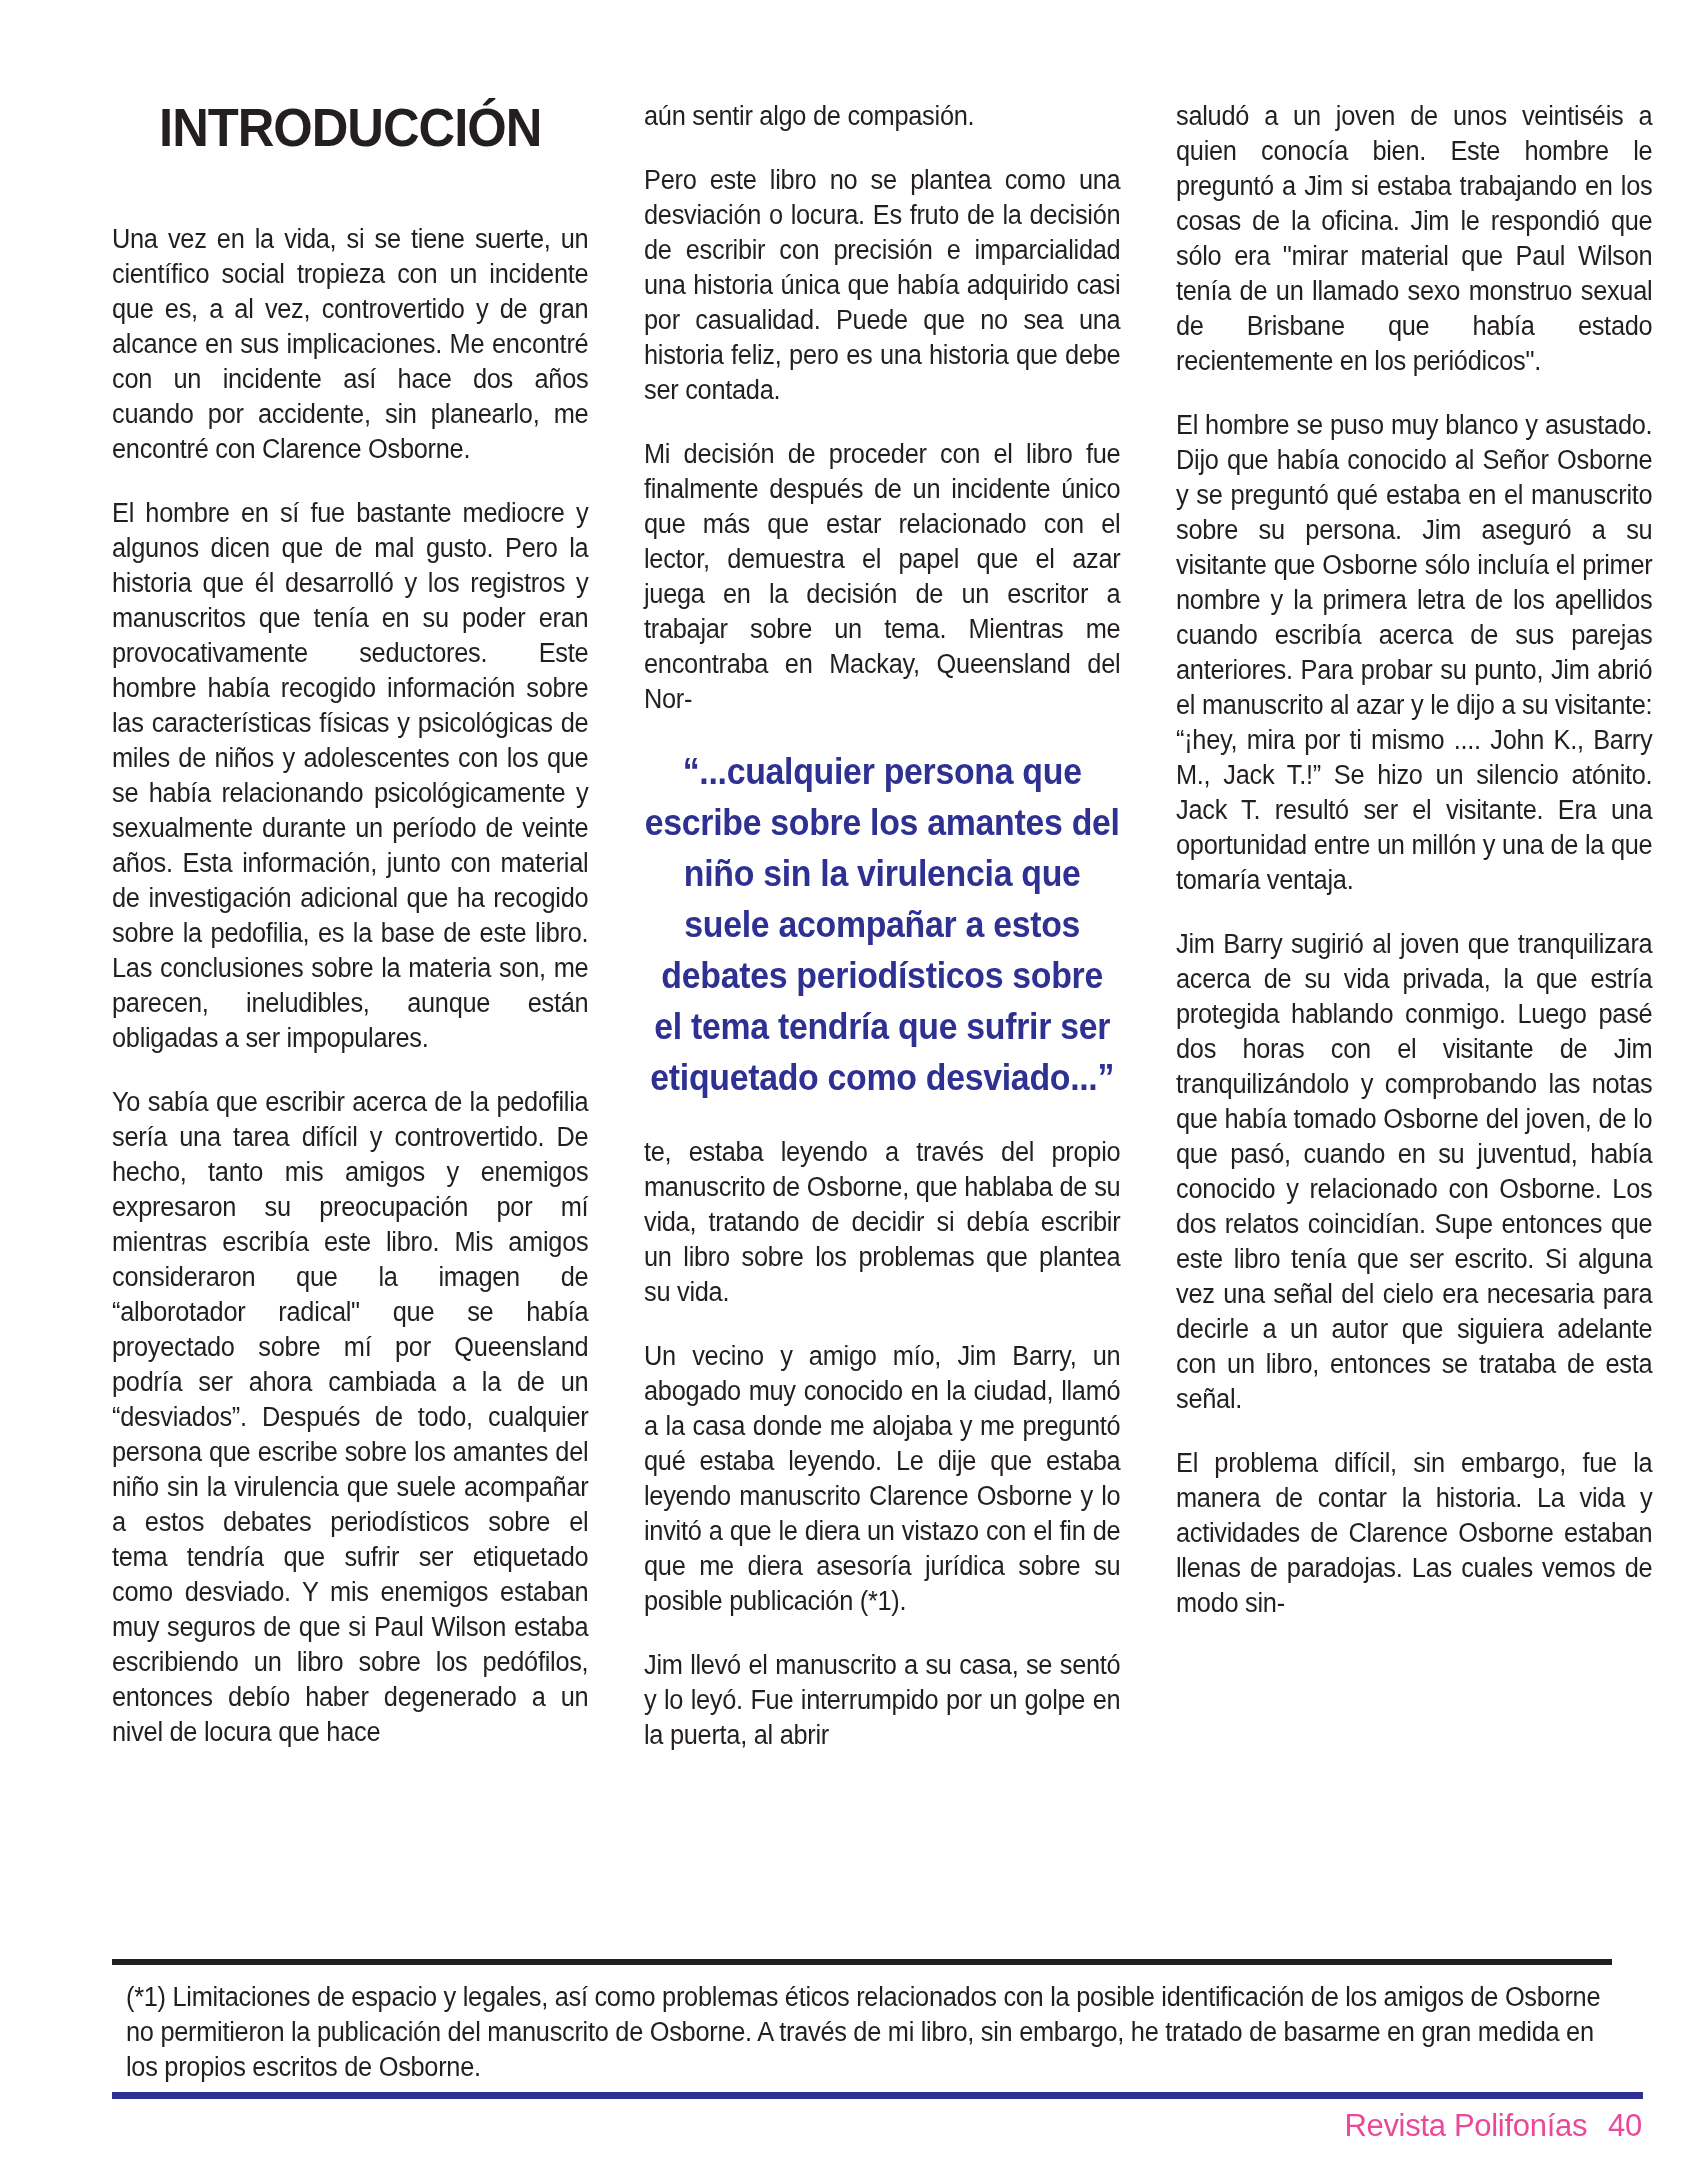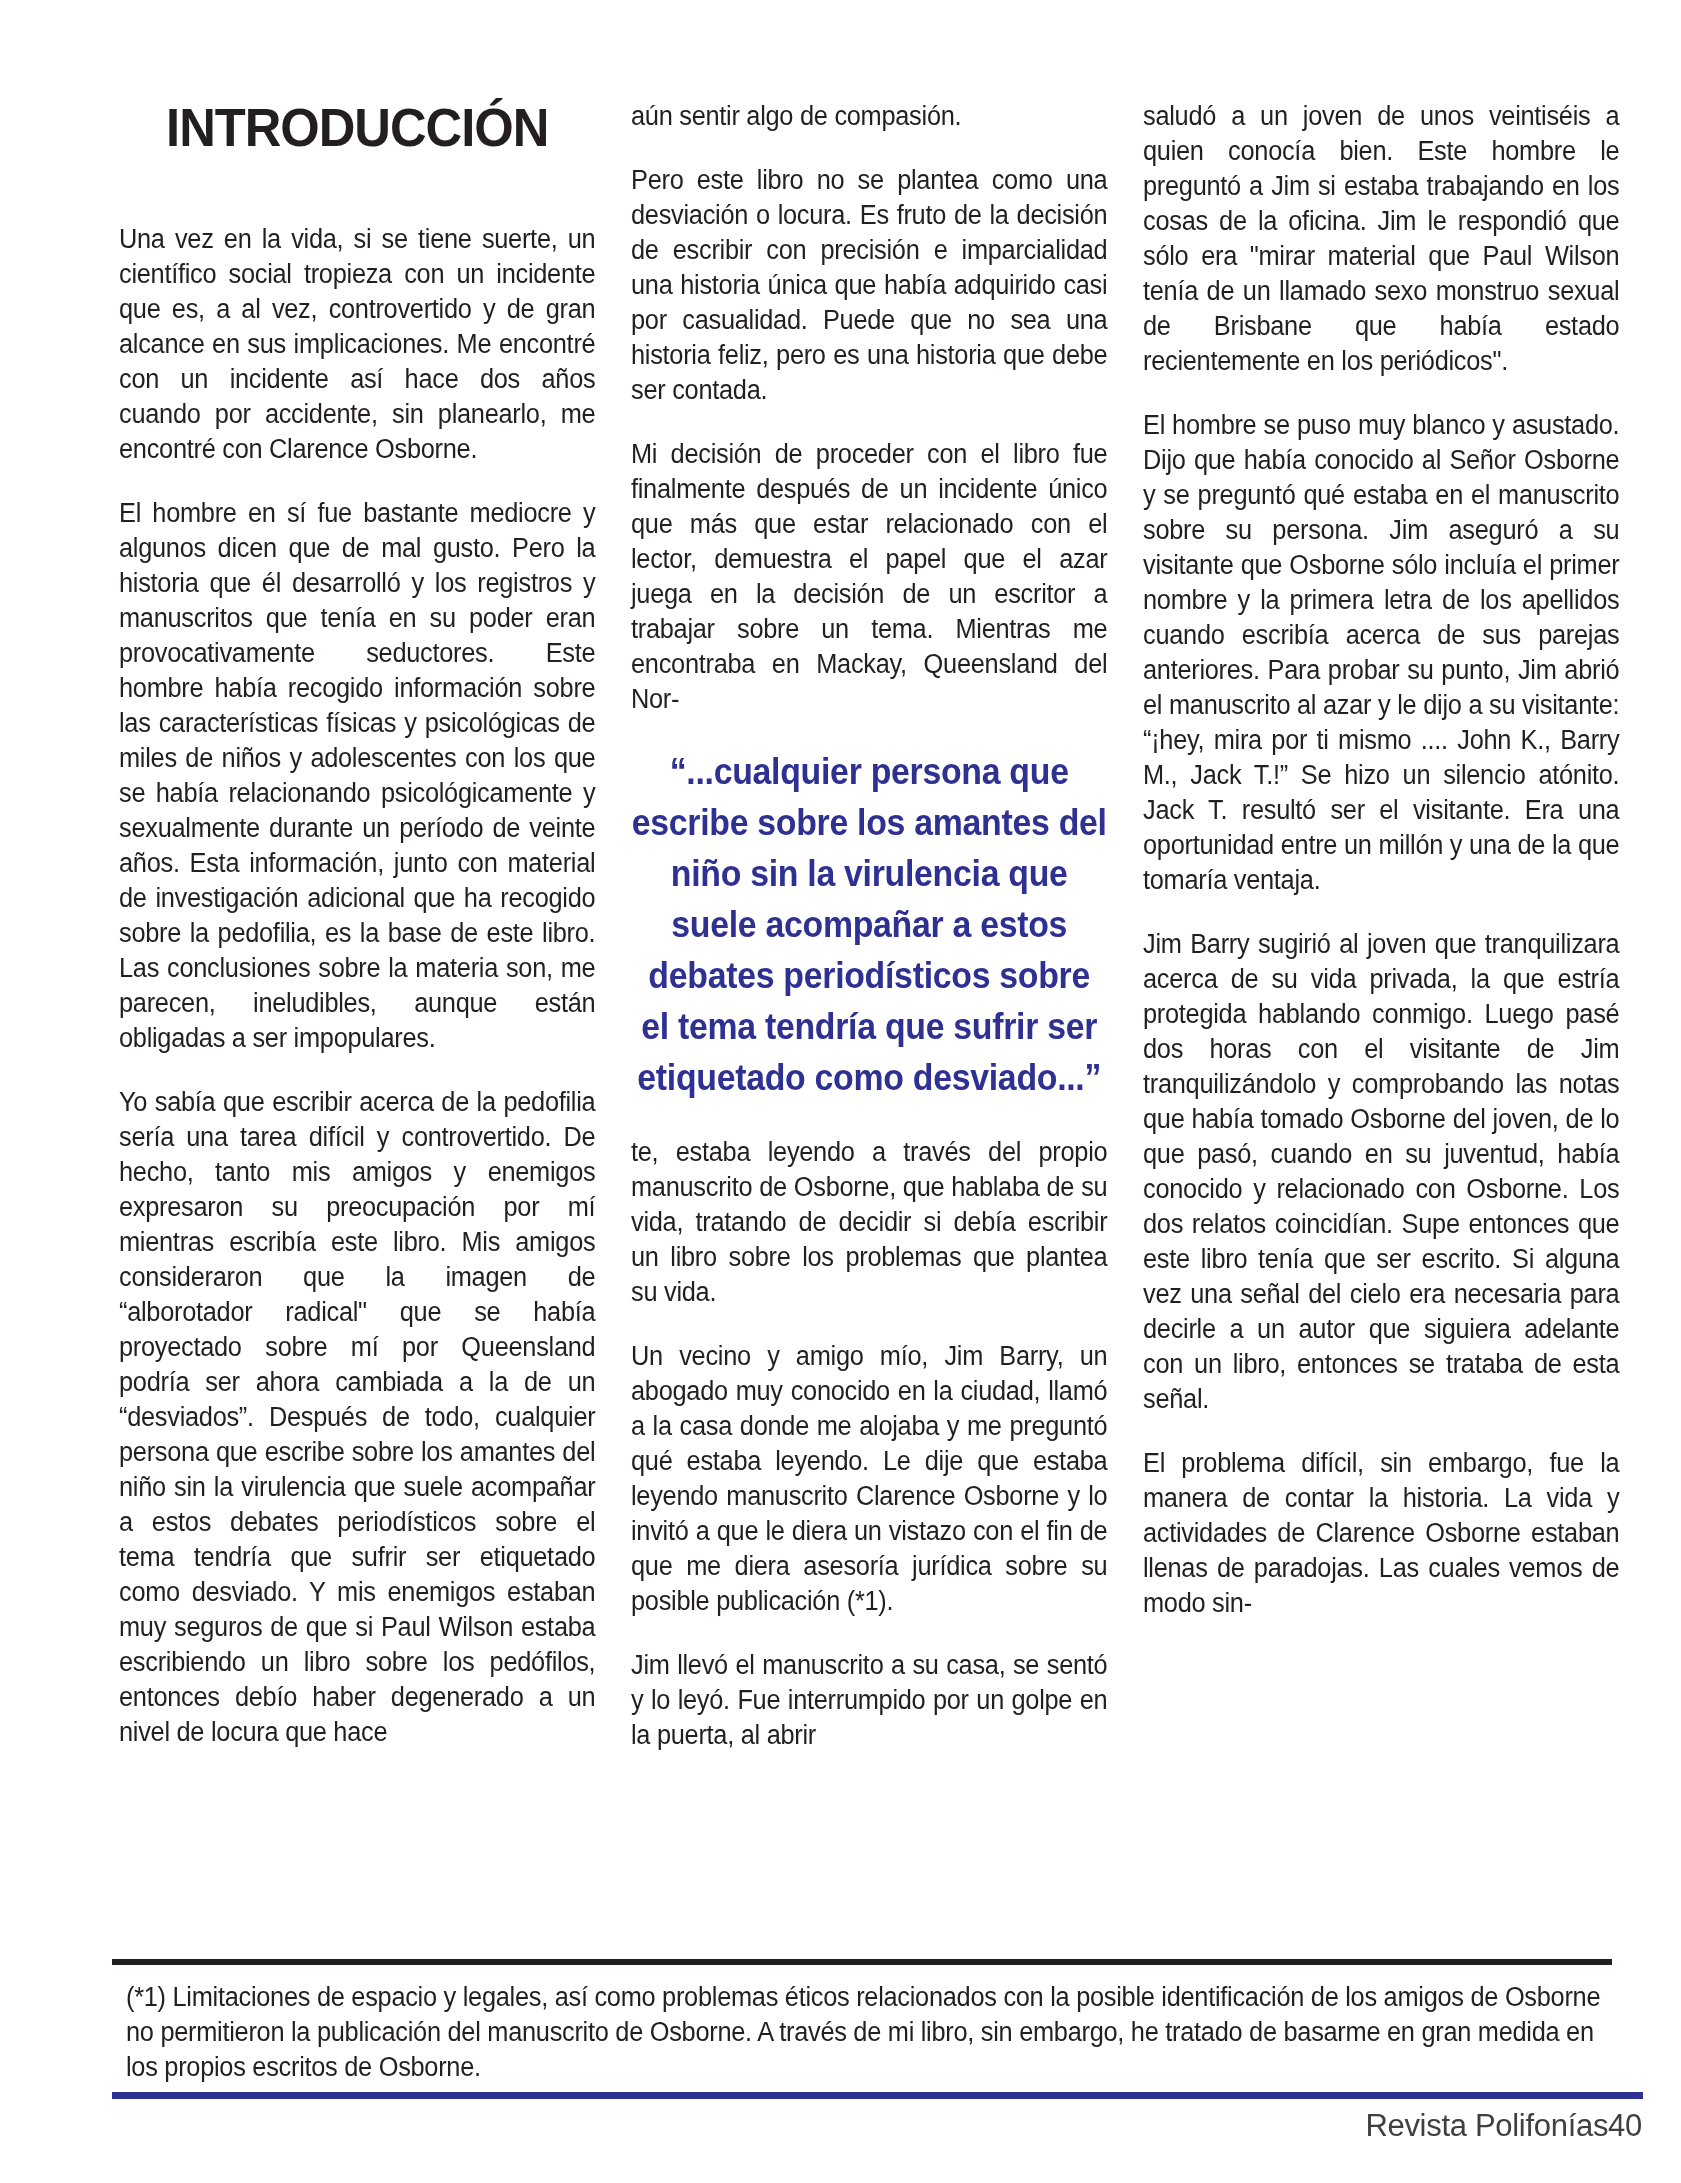--- a/index.html
+++ b/index.html
@@ -11,22 +11,21 @@
     font-family: "Liberation Sans", sans-serif;
     color: #231f20;
     overflow: hidden;
   }
   .columns {
     position: absolute;
     left: 112px;
     top: 99px;
     width: 1500px;
     display: flex;
-    gap: 35px;
-    margin-left: 7px;
+    gap: 55px;
   }
   .col { width: 477px; flex: 0 0 477px; }
   
   .squeeze {
     width: 507px;
     transform: scaleX(0.9396);
     transform-origin: 0 0;
   }
   .wide-squeeze {
     width: 1597px;
@@ -84,23 +83,24 @@
     top: 2092px;
     width: 1531px;
     height: 7.2px;
     background: #2e3192;
   }
   .footer {
     position: absolute;
     top: 2108px;
     right: 39px;
     display: flex;
+    gap: 21px;
     font-size: 31px;
     letter-spacing: -0.3px;
-    color: #404040;
+    color: #ec4899;
   }
 </style>
 </head>
 <body>
 
 <div class="columns">
 
   <div class="col">
     <div class="squeeze body-text">
       <h1 class="page-title">INTRODUCCIÓN</h1>

